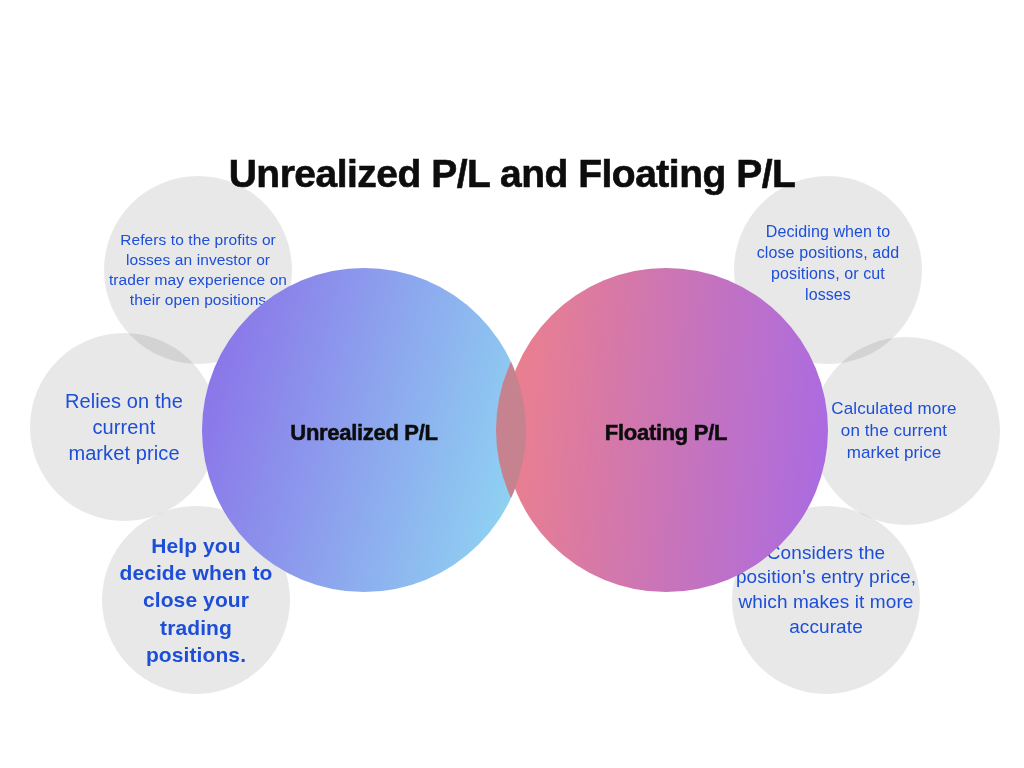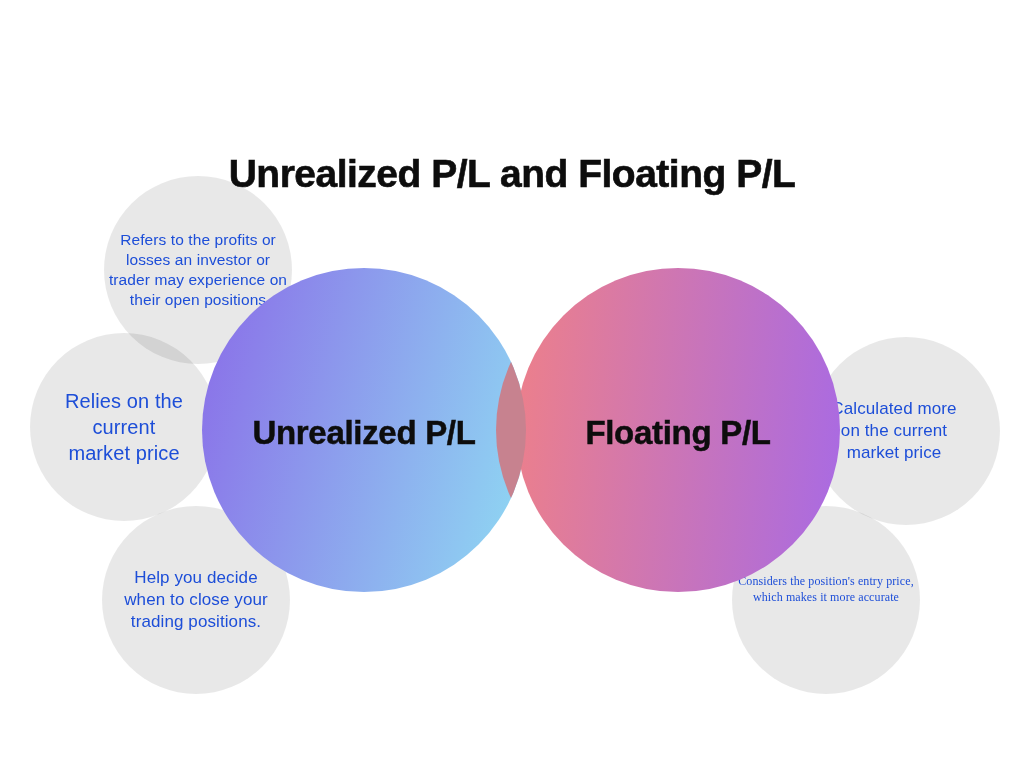--- a/index.html
+++ b/index.html
@@ -42,46 +42,46 @@
   }
   .note span { display: block; line-height: 1.3; letter-spacing: 0.1px; }
 
   #note-tl { left: 104px; top: 176px; }
   #note-tl span { max-width: 180px; font-size: 15.5px; }
 
   #note-ml { left: 30px;  top: 333px; }
   #note-ml span { max-width: 128px; font-size: 20px; }
 
   #note-bl { left: 102px; top: 506px; }
-  #note-bl span { max-width: 158px; font-size: 17px; }
+  #note-bl span { max-width: 158px; font-size: 21px; font-weight: bold; }
 
   #note-tr { left: 734px; top: 176px; }
   #note-tr span { max-width: 148px; font-size: 16px; transform: translateY(-6px); }
 
   #note-mr { left: 812px; top: 337px; }
   #note-mr span { max-width: 142px; font-size: 17px; transform: translateX(-12px); }
 
   #note-br { left: 732px; top: 506px; }
-  #note-br span { max-width: 182px; font-size: 12px; transform: translateY(-10px); font-family: Liberation Serif, serif; }
+  #note-br span { max-width: 182px; font-size: 19px; transform: translateY(-10px); }
 
   
   .venn-circle {
     position: absolute;
     width: 324px;
     height: 324px;
     border-radius: 50%;
     display: flex;
     align-items: center;
     justify-content: center;
   }
   #circle-left  { left: 202px; top: 268px; z-index: 2; }
-  #circle-right { left: 516px; top: 268px; z-index: 3; }
+  #circle-right { left: 504px; top: 268px; z-index: 3; }
 
   .venn-label {
-    font-size: 33px;
+    font-size: 22px;
     font-weight: 700;
     letter-spacing: -0.3px;
     color: #0d0d0d;
     -webkit-text-stroke: 0.5px #0d0d0d;
     transform: translateY(3px);
   }
 
   
   #overlap {
     position: absolute;
@@ -102,20 +102,23 @@
   <div class="note" id="note-tl">
     <span>Refers to the profits or losses an investor or trader may experience on their open positions</span>
   </div>
   <div class="note" id="note-ml">
     <span>Relies on the current market price</span>
   </div>
   <div class="note" id="note-bl">
     <span>Help you decide when to close your trading positions.</span>
   </div>
 
+  <div class="note" id="note-tr">
+    <span>Deciding when to close positions, add positions, or cut losses</span>
+  </div>
   <div class="note" id="note-mr">
     <span>Calculated more on the current market price</span>
   </div>
   <div class="note" id="note-br">
     <span>Considers the position's entry price, which makes it more accurate</span>
   </div>
 
   <div class="venn-circle" id="circle-left" style="background: linear-gradient(105deg, rgb(138, 108, 232), rgb(143, 220, 243));">
     <div class="venn-label">Unrealized P/L</div>
   </div>

